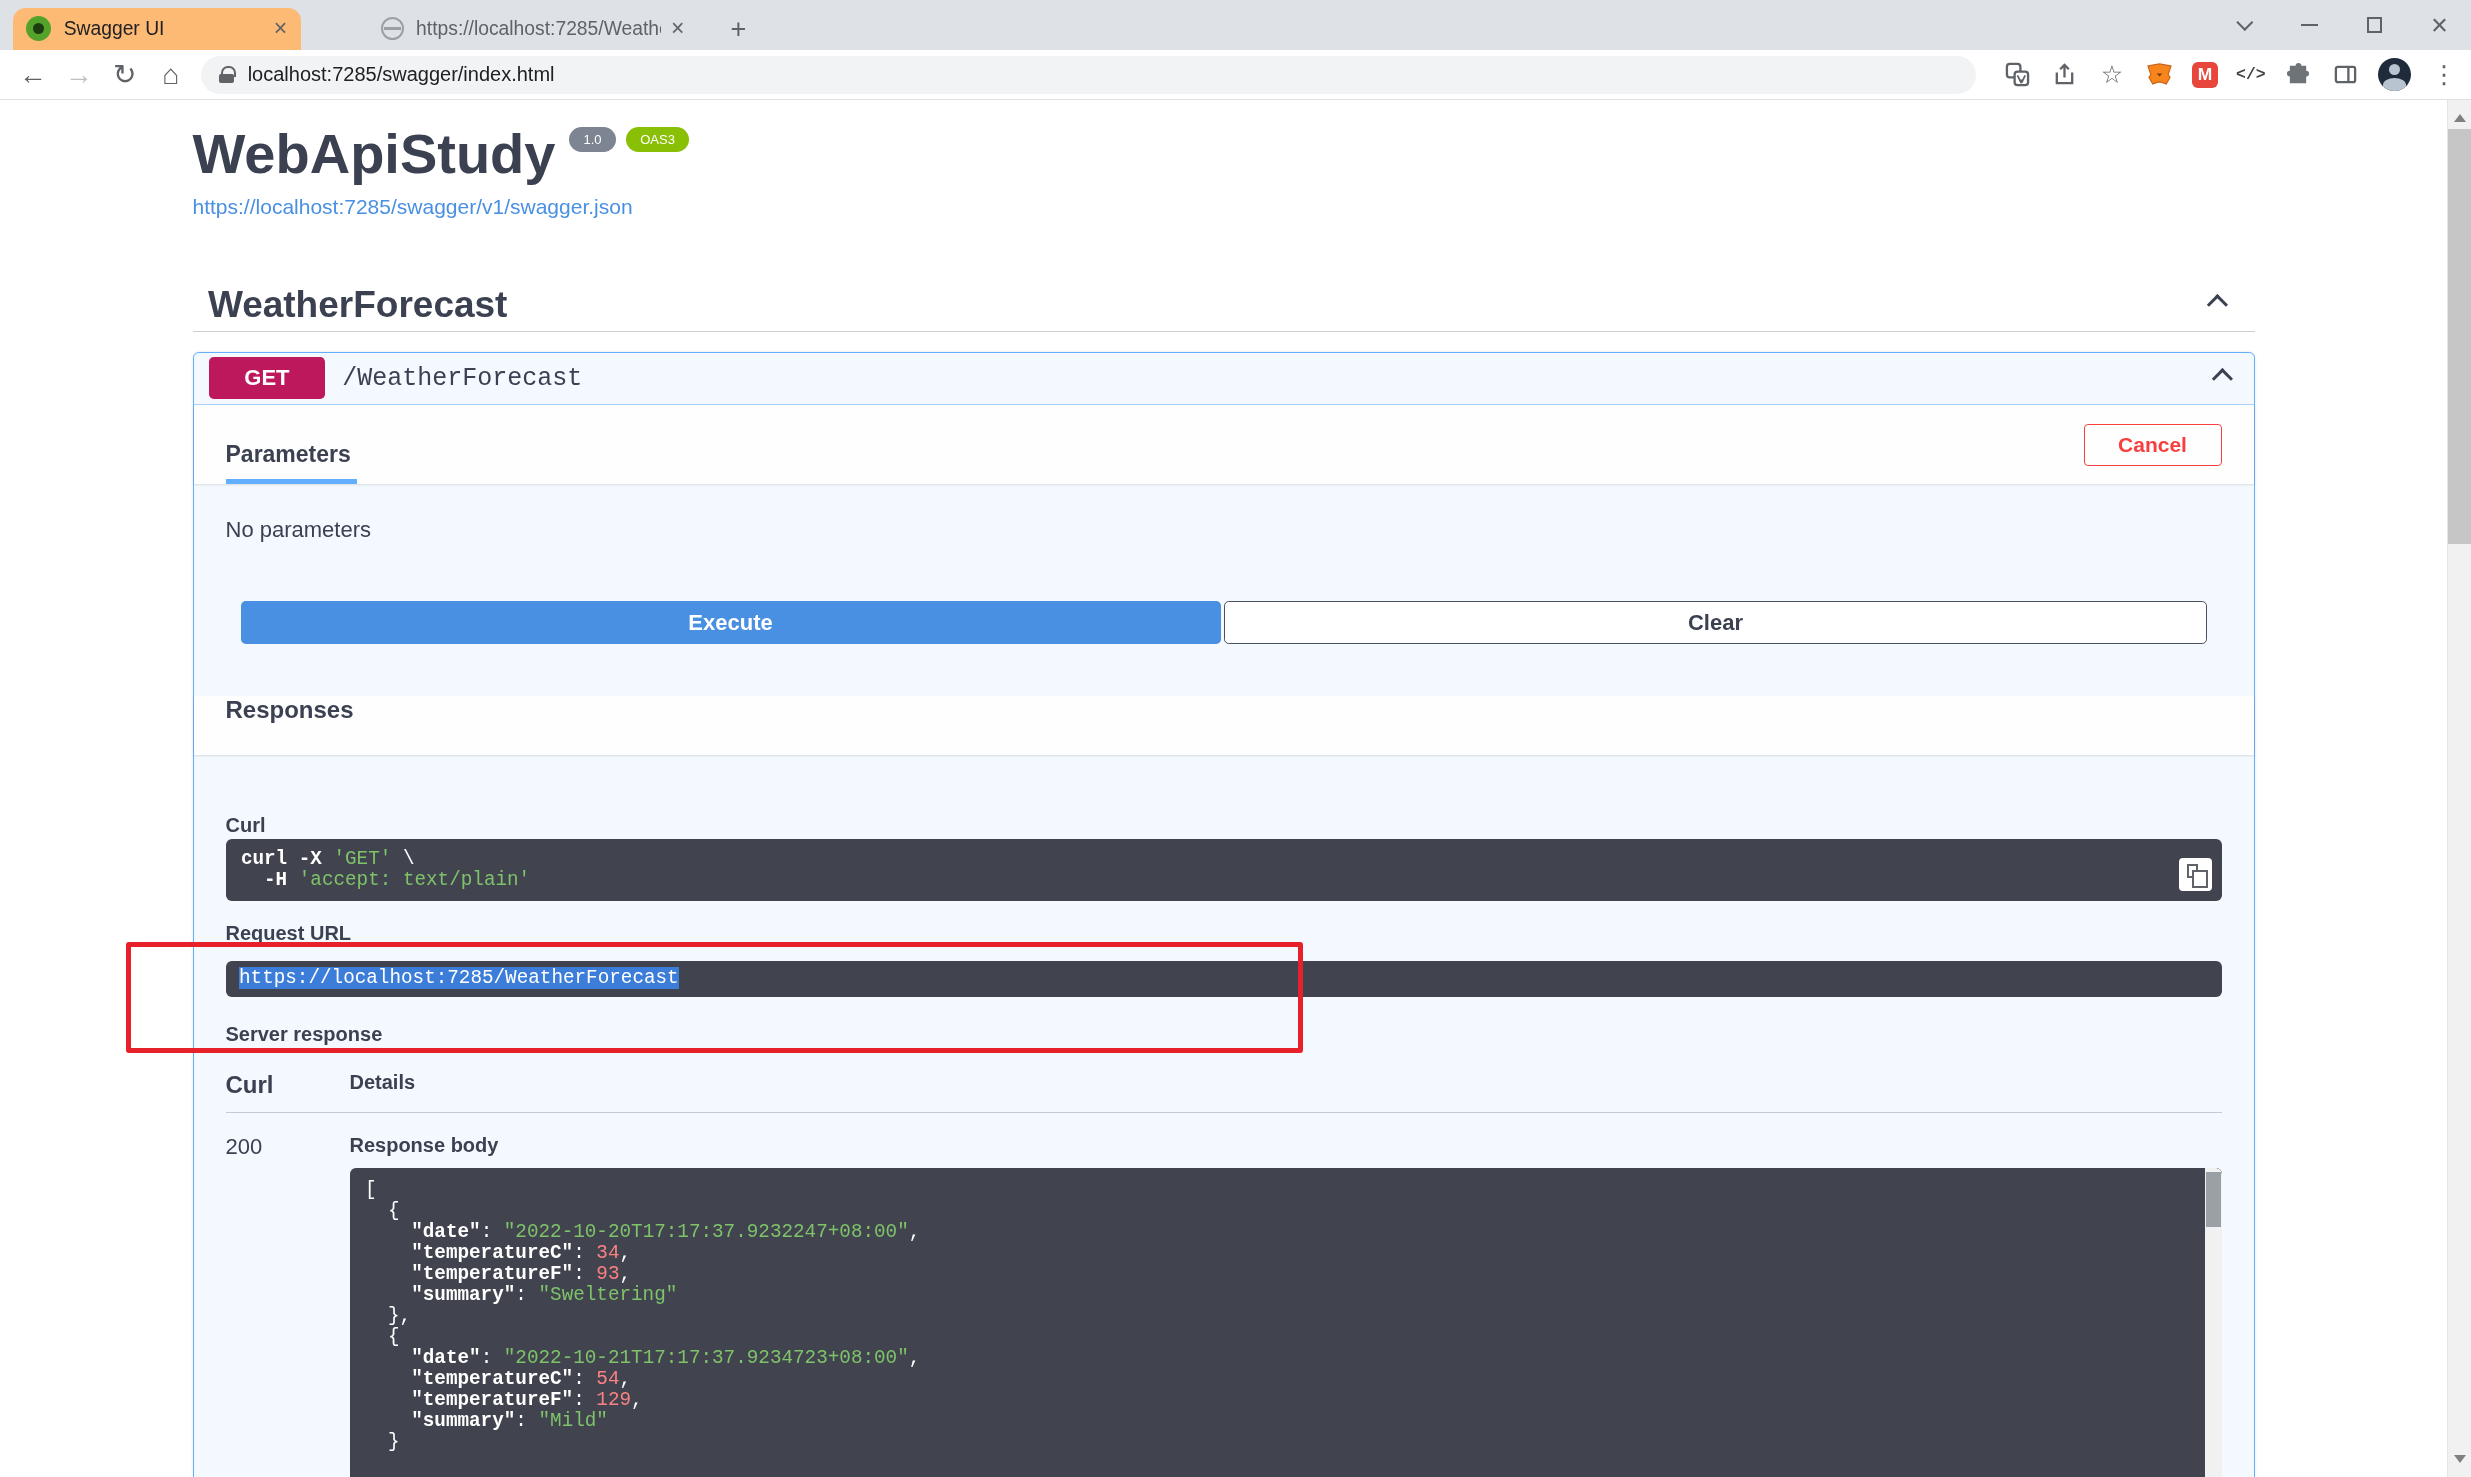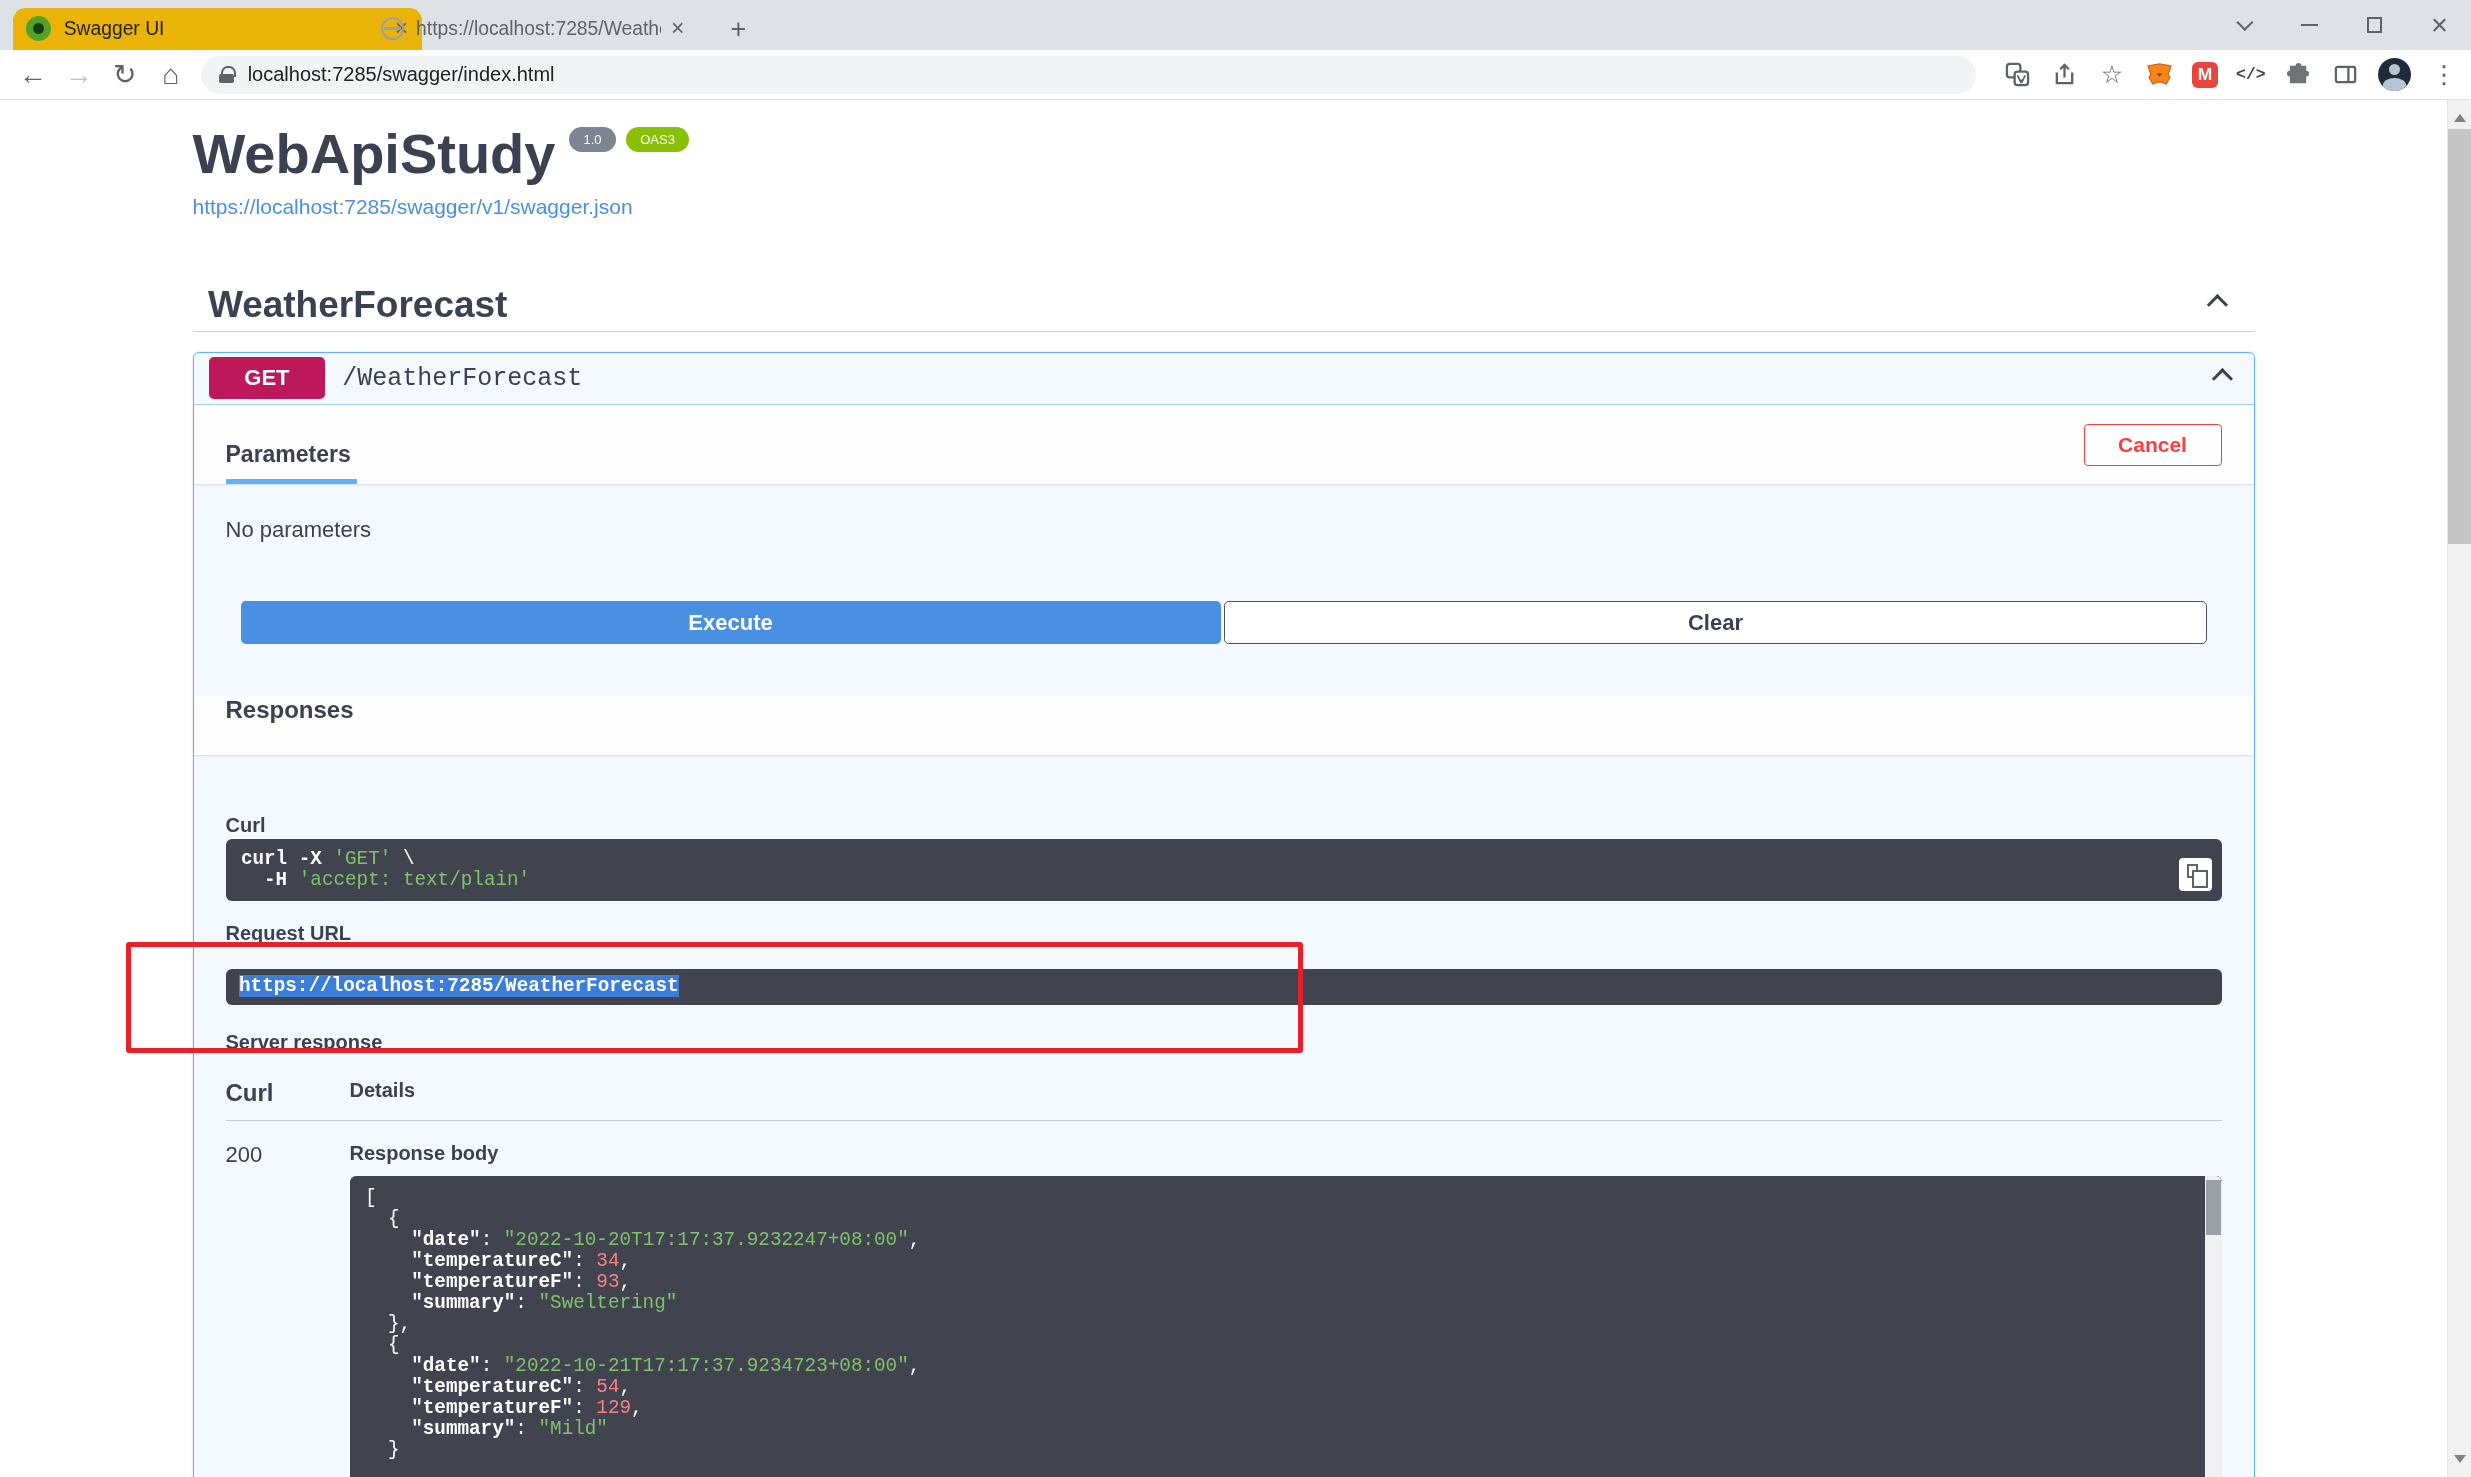--- a/index.html
+++ b/index.html
@@ -4,21 +4,21 @@
 <style>
   * { margin:0; padding:0; box-sizing:border-box; }
   html,body { width:2472px; height:1477px; overflow:hidden; background:#fff;
               font-family:"Liberation Sans", sans-serif; }
   .screen { position:relative; width:2472px; height:1477px; }
 
   
   .tabstrip { position:relative; height:50px; background:#dee1e6; }
   .tab { position:absolute; top:7.7px; height:42px; display:flex; align-items:center;
          padding:0 13.5px; font-size:19.3px; color:#5f6368; }
-  .tab.active { left:12.6px; width:409px; background:#eab308; border-radius:12.6px 12.6px 0 0; color:#202124; }
+  .tab.active { left:12.6px; width:288px; background:#fdba74; border-radius:12.6px 12.6px 0 0; color:#202124; }
   .tab.inactive { left:367px; width:331px; }
   .tab-title { flex:1; white-space:nowrap; overflow:hidden; }
   .tab-close { flex:0 0 auto; margin-left:9.7px; font-size:23px; color:#5f6368; line-height:1; cursor:pointer; }
   .fav-swagger { width:25px; height:25px; border-radius:50%; background:#53a22a; margin-right:12.6px; position:relative; flex:0 0 auto; }
   .fav-swagger::after { content:""; position:absolute; inset:6.8px; border-radius:50%; background:#1d3b10; }
   .fav-generic { width:23px; height:23px; border-radius:50%; border:2.9px solid #9aa0a6; margin-right:12.6px; position:relative; flex:0 0 auto; }
   .fav-generic::after { content:""; position:absolute; left:1px; right:1px; top:7.7px; height:2.9px; background:#9aa0a6; }
   .newtab { position:absolute; left:721px; top:11.6px; width:35px; height:35px; border-radius:50%;
             display:flex; align-items:center; justify-content:center; font-size:27px; color:#5f6368; cursor:pointer; }
   .win-controls { position:absolute; right:0; top:0; height:50px; display:flex; }
@@ -99,21 +99,21 @@
   .tk-b { color:#fff; font-weight:700; }
   .tk-s { color:#7ec26a; }
   .tk-k { color:#fff; font-weight:700; }
   .tk-n { color:#f98181; }
   .copy-btn { position:absolute; right:9.7px; bottom:9.7px; width:33px; height:33px; background:#ffffff;
               border-radius:3.9px; cursor:pointer; }
   .copy-glyph { position:absolute; left:7.7px; top:5.8px; width:11.6px; height:14.5px; border:2.3px solid #5f6368; background:#fff; }
   .copy-glyph::after { content:""; position:absolute; left:3.9px; top:3.9px; width:11.6px; height:14.5px; border:2.3px solid #5f6368; background:#fff; }
 
   .requrl-label { margin-top:21px; }
-  .requrl-block { margin-top:24px; padding:7.7px 13.5px;font-weight:bold; }
+  .requrl-block { margin-top:16px; padding:7.7px 13.5px; }
   .sel { background:#3b7dd8; color:#fff; }
 
   .srvresp-label { margin-top:26px; }
   .lt-head { display:flex; margin-top:25px; padding-bottom:13.5px; border-bottom:1px solid rgba(59,65,81,.25); }
   .lt-code-col { width:124px; font-size:24px; font-weight:700; color:#3b4151; }
   .lt-details-col { font-size:20px; font-weight:600; color:#3b4151; }
   .lt-row { display:flex; padding-top:21px; }
   .status-code { width:124px; font-size:22px; color:#3b4151; }
   .details-cell { flex:1; }
   .respbody-label { font-size:20px; font-weight:600; color:#3b4151; }

